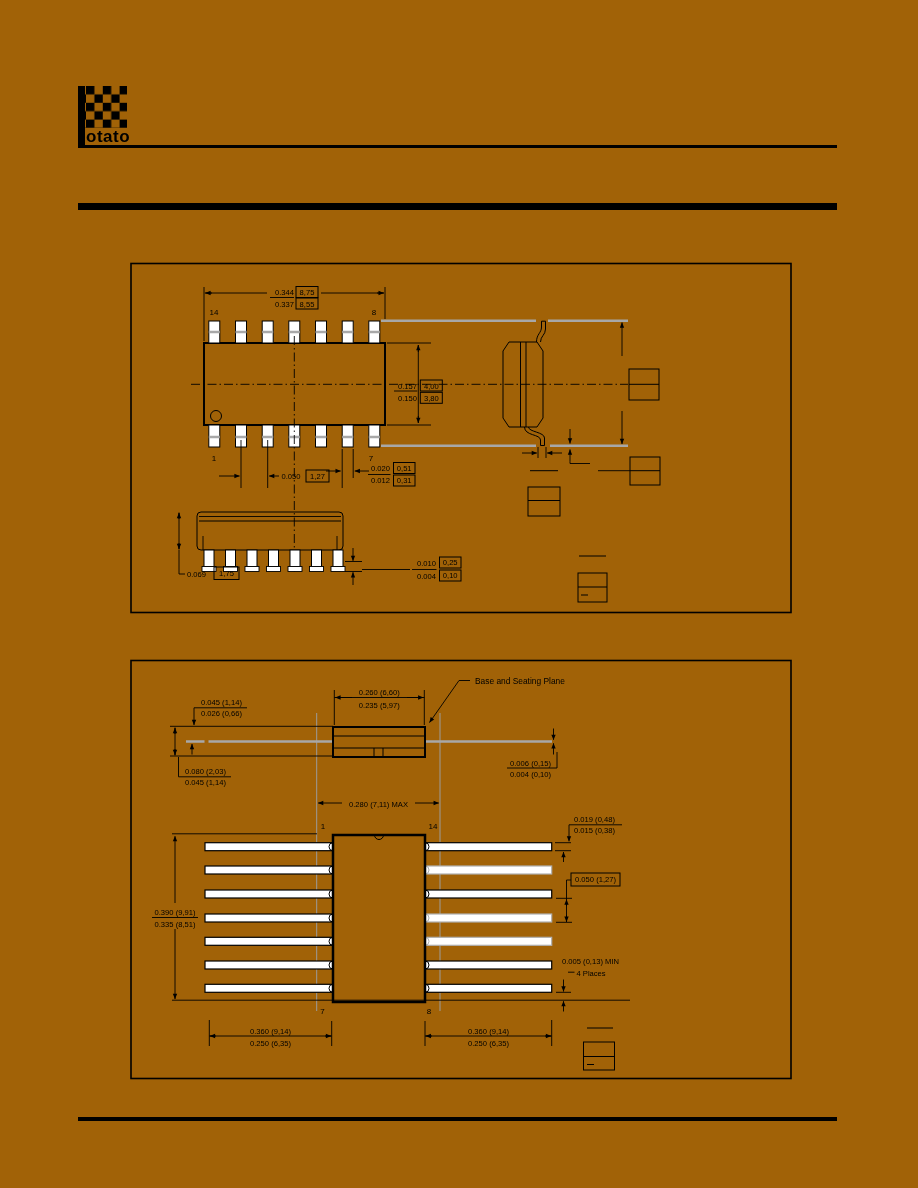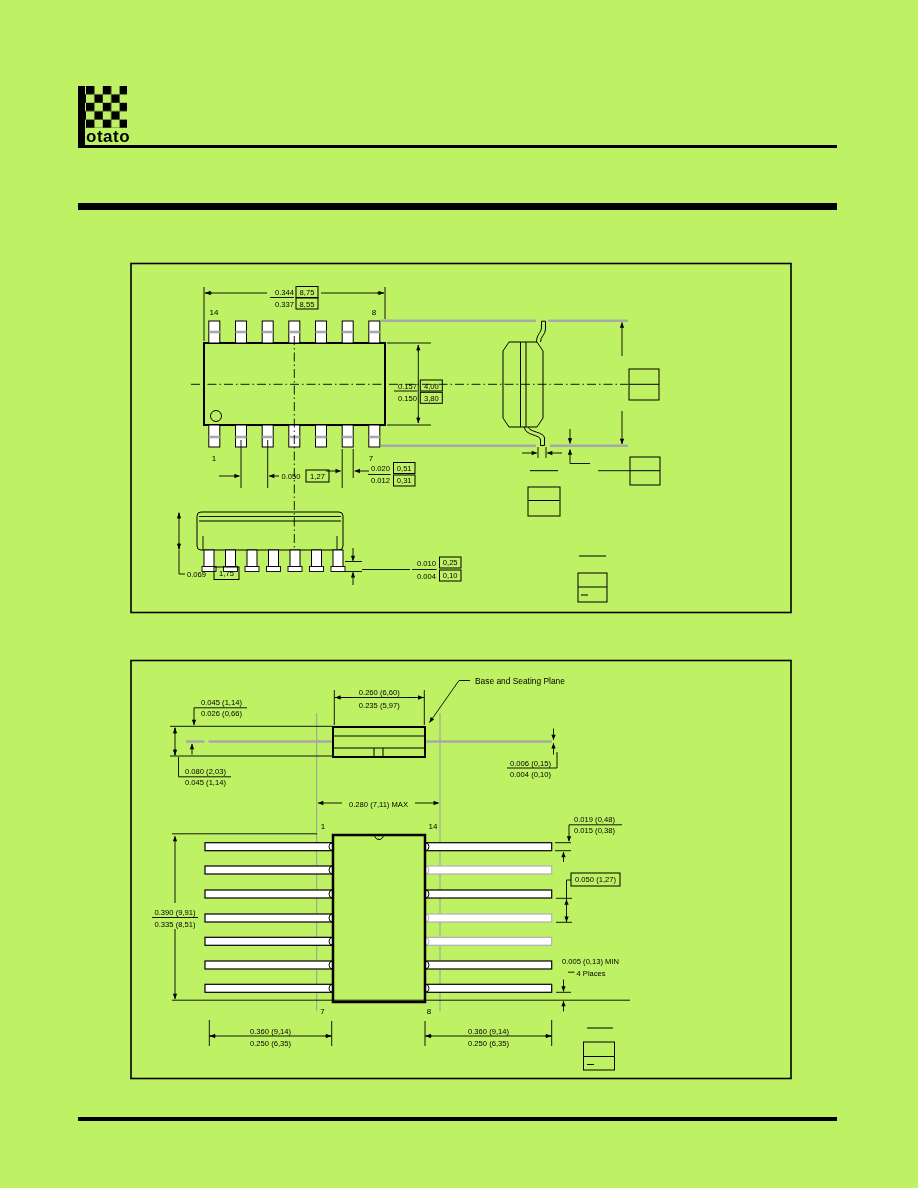--- a/index.html
+++ b/index.html
@@ -1,16 +1,16 @@
 <!DOCTYPE html>
 <html><head>
 <meta charset="utf-8">
 <style>
   html,body{margin:0;padding:0;background:#ffffff;}
-  #page{position:relative;width:918px;height:1188px;background:#bef264;overflow:hidden;
+  #page{position:relative;width:918px;height:1188px;background:#a16207;overflow:hidden;
         font-family:"Liberation Sans", sans-serif;}
   svg{position:absolute;left:0;top:0;}
   text{fill:#000;font-family:"Liberation Sans", sans-serif;}
   .t{font-size:7.6px;}
   .pin{font-size:8px;}
   .note{font-size:8.4px;}
   .logo-word{font-size:17px;font-weight:bold;letter-spacing:0.5px;}
   .ln{stroke:#000;stroke-width:1;fill:none;}
   .thin{stroke:#000;stroke-width:0.9;fill:none;}
   .thk{stroke:#000;stroke-width:2;fill:none;}

